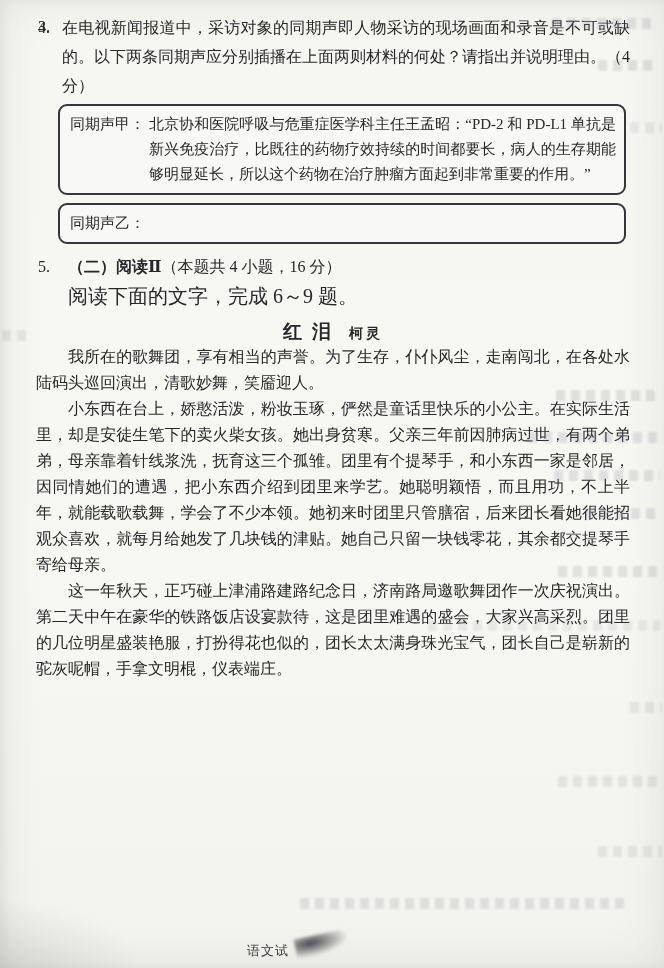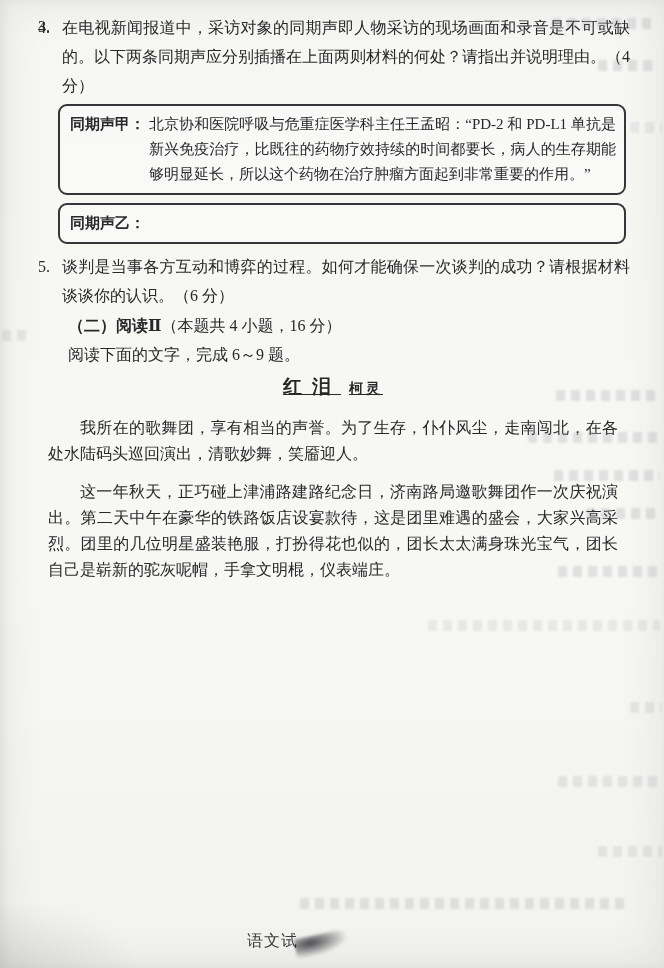--- a/index.html
+++ b/index.html
@@ -24,34 +24,34 @@
   .quote-box {
     display: flex;
     border: 2px solid #35353a;
     border-radius: 9px;
     margin: 4px 4px 8px 22px;
     padding: 6px 8px 6px 10px;
     font-size: 15px;
     line-height: 25px;
     background: rgba(255,255,255,0.25);
   }
-  .quote-label { font-weight: bold; white-space: nowrap; margin-right: 4px; }
+  .quote-label { font-weight: normal; white-space: nowrap; margin-right: 4px; }
   .quote-text { flex: 1; text-align: justify; }
 
   .section-heading { padding-left: 32px; font-size: 16px; line-height: 30px; margin-top: 0; }
   .heading-main { font-weight: bold; }
-  .instruction { padding-left: 32px; font-size: 16px; line-height: 28px; }
+  .instruction { padding-left: 32px; font-size: 20px; line-height: 28px; }
 
-  .title-row { text-align: center; line-height: 36px; height: 34px; text-decoration: underline; }
+  .title-row { text-align: center; line-height: 44px; height: 34px; }
   .story-title { font-size: 19px; font-weight: bold; letter-spacing: 10px; }
   .story-author { font-size: 14px; font-weight: bold; letter-spacing: 3px; margin-left: 8px; }
 
-  .para { margin: 12px; font-size: 16px; line-height: 26px; text-indent: 2em; text-align: justify; }
+  .para { margin: 0; font-size: 16px; line-height: 26px; text-indent: 2em; text-align: justify; }
 
-  .footer { position: absolute; left: 247px; bottom: 16px; font-size: 16px; letter-spacing: 1px; color: #3a3a3e; }
+  .footer { position: absolute; left: 247px; bottom: 8px; font-size: 13px; letter-spacing: 1px; color: #3a3a3e; }
   .smudge {
     position: absolute; left: 295px; bottom: 14px; width: 52px; height: 20px;
     background: radial-gradient(ellipse at 30% 35%, rgba(45,45,52,0.85) 0%, rgba(45,45,52,0.35) 45%, rgba(45,45,52,0) 75%);
     filter: blur(1.5px);
     transform: rotate(-12deg);
   }
 
   
   .ghost {
     position: absolute; height: 11px; border-radius: 2px;
@@ -96,34 +96,34 @@
       <span class="quote-label">同期声甲：</span>
       <span class="quote-text">北京协和医院呼吸与危重症医学科主任王孟昭：“PD-2 和 PD-L1 单抗是新兴免疫治疗，比既往的药物疗效持续的时间都要长，病人的生存期能够明显延长，所以这个药物在治疗肿瘤方面起到非常重要的作用。”</span>
     </div>
 
     <div class="quote-box">
       <span class="quote-label">同期声乙：</span>
     </div>
 
     <div class="q">
       <span class="q-num">5.</span>
-      <span class="q-text">谈判是当事各方互动和博弈的过程。如何才能确保一次谈判的成功？请根据材料谈谈你的认识。（6 分）</span>
     </div>
 
     <div class="section-heading">
       <span class="heading-main">（二）阅读Ⅱ</span><span class="heading-note">（本题共 4 小题，16 分）</span>
     </div>
 
     <div class="instruction">阅读下面的文字，完成 6～9 题。</div>
 
     <div class="title-row">
       <span class="story-title">红泪</span><span class="story-author">柯灵</span>
     </div>
 
     <p class="para">我所在的歌舞团，享有相当的声誉。为了生存，仆仆风尘，走南闯北，在各处水陆码头巡回演出，清歌妙舞，笑靥迎人。</p>
+    <p class="para">小东西在台上，娇憨活泼，粉妆玉琢，俨然是童话里快乐的小公主。在实际生活里，却是安徒生笔下的卖火柴女孩。她出身贫寒。父亲三年前因肺病过世，有两个弟弟，母亲靠着针线浆洗，抚育这三个孤雏。团里有个提琴手，和小东西一家是邻居，因同情她们的遭遇，把小东西介绍到团里来学艺。她聪明颖悟，而且用功，不上半年，就能载歌载舞，学会了不少本领。她初来时团里只管膳宿，后来团长看她很能招观众喜欢，就每月给她发了几块钱的津贴。她自己只留一块钱零花，其余都交提琴手寄给母亲。</p>
     <p class="para">这一年秋天，正巧碰上津浦路建路纪念日，济南路局邀歌舞团作一次庆祝演出。第二天中午在豪华的铁路饭店设宴款待，这是团里难遇的盛会，大家兴高采烈。团里的几位明星盛装艳服，打扮得花也似的，团长太太满身珠光宝气，团长自己是崭新的驼灰呢帽，手拿文明棍，仪表端庄。</p>
 
   </div>
 
   <div class="ghost g1"></div>
   <div class="ghost g2"></div>
   <div class="ghost g3"></div>
   <div class="ghost g4"></div>
   <div class="ghost g5"></div>
   <div class="ghost g6"></div>

